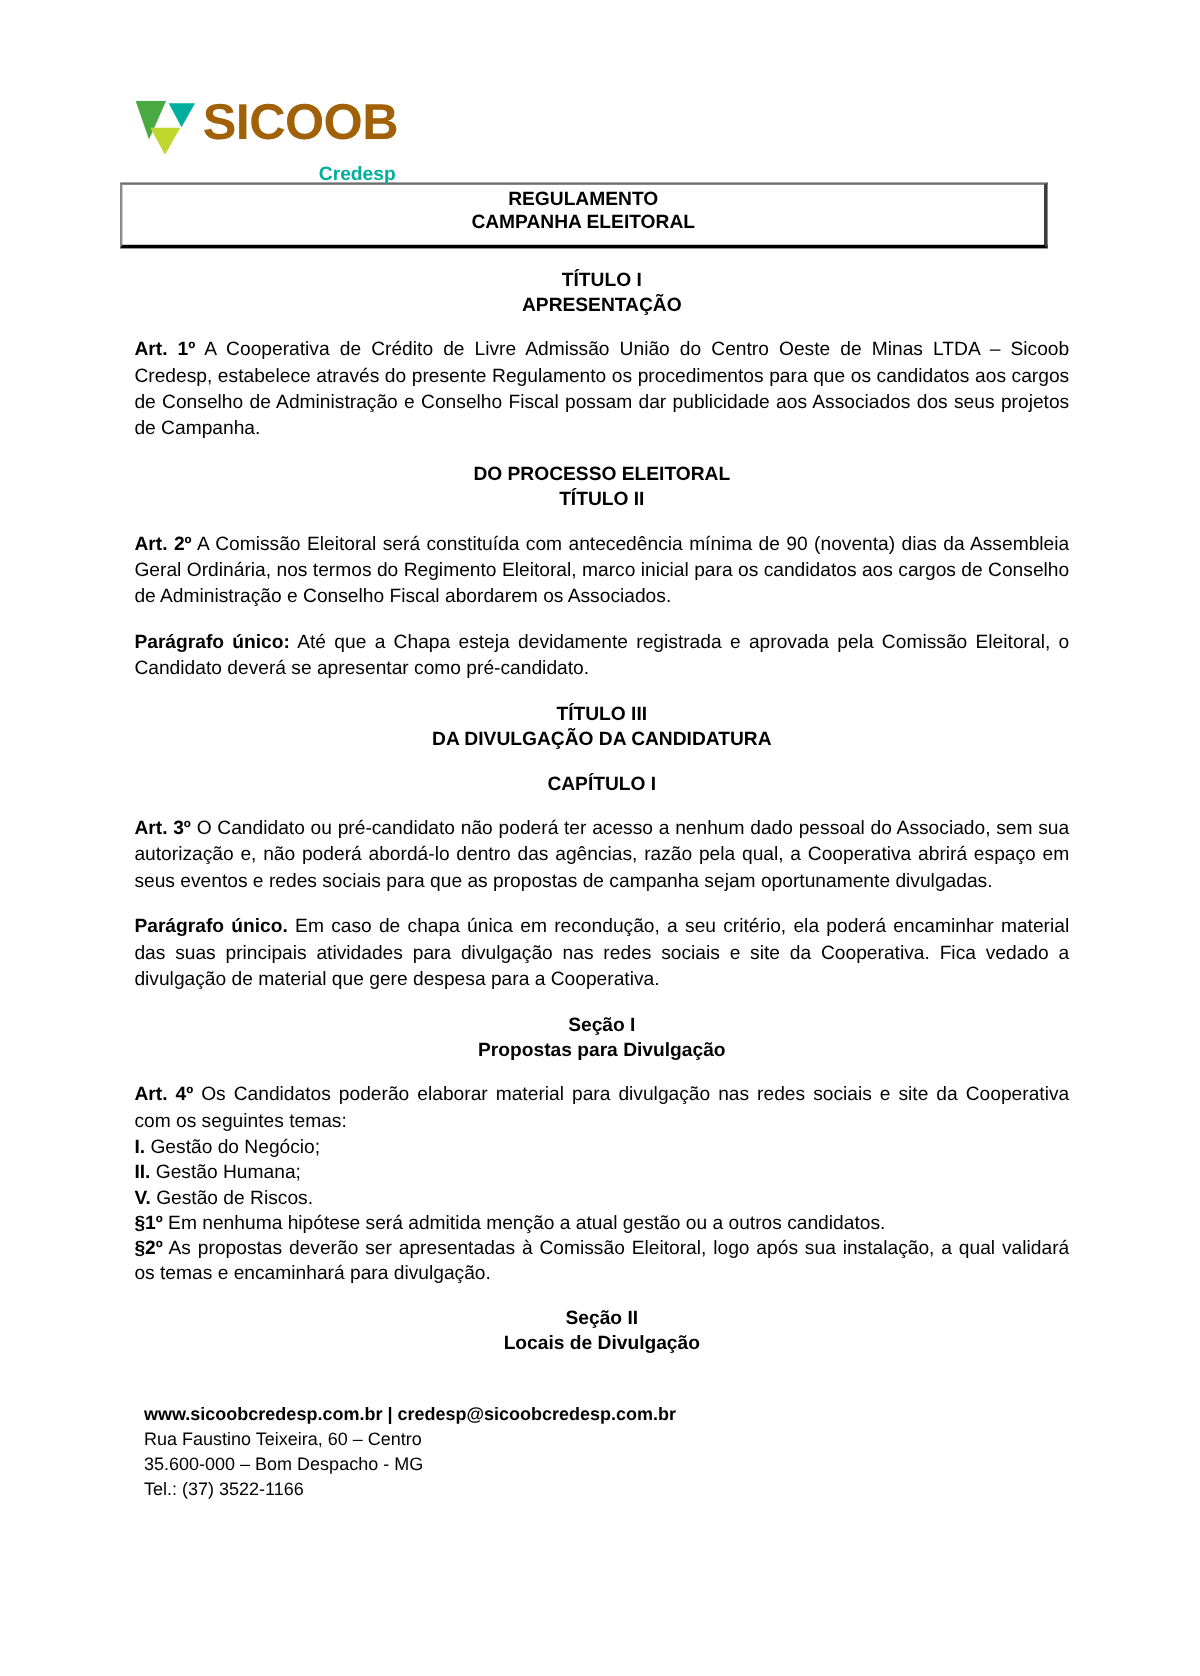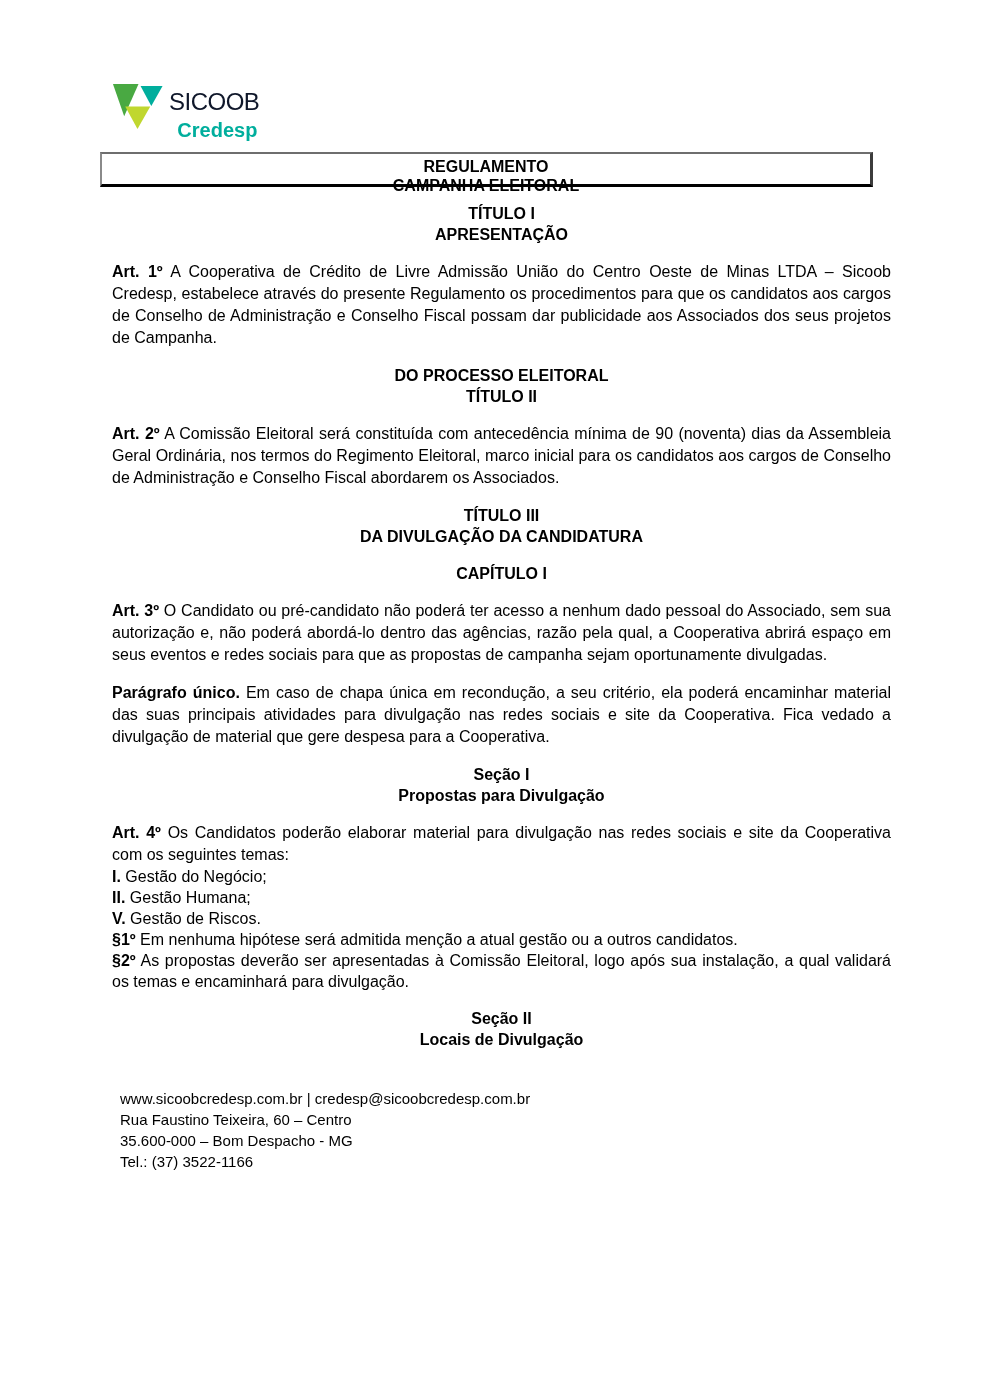--- a/index.html
+++ b/index.html
@@ -21,39 +21,39 @@
     position:absolute;
     top:84px;
     left:112px;
     display:flex;
     align-items:flex-start;
     gap:5px;
   }
   .logo-icon svg{display:block;width:52px;height:46px;}
   .logo-text{display:flex;flex-direction:column;align-items:flex-end;}
   .brand{
-    font-size:24px;
+    font-size:42px;
     line-height:36px;
-    font-weight:normal;
+    font-weight:bold;
     letter-spacing:-0.5px;
-    color:#0f172a;
+    color:#a16207;
   }
   .subbrand{
-    font-size:20px;
+    font-size:16px;
     line-height:18px;
     font-weight:bold;
     color:#00ae9d;
-    margin-top:1px;
+    margin-top:17px;
     padding-right:2px;
   }
   
   .title-box{
     margin-left:100px;
     width:773px;
-    height:35px;
+    height:55px;
     box-sizing:border-box;
     border-top:2px solid #6e6e6e;
     border-left:2px solid #8a8a8a;
     border-right:3px solid #3c3c3c;
     border-bottom:3px solid #000;
     text-align:center;
     font-weight:bold;
     line-height:19px;
     padding-top:3px;
   }
@@ -67,21 +67,21 @@
   .para{text-align:justify;}
   .line{text-align:justify;line-height:21px;}
   .b{font-weight:bold;}
   
   .footer{
     margin:16px 135px 0 120px;
     font-size:15px;
     line-height:21px;
     text-align:left;
   }
-  .footer .contact{font-weight:normal;margin-top:38px;}
+  .footer .contact{font-weight:bold;margin-top:38px;}
 </style>
 </head>
 <body>
 
 <div class="page">
 
   <div class="logo">
     <span class="logo-icon">
       <svg viewBox="0 0 100 90" xmlns="http://www.w3.org/2000/svg" aria-hidden="true">
         <polygon points="1,0 51,0 23,63" fill="#49a942"></polygon>
@@ -113,20 +113,24 @@
   <div class="block heading">
     <div>DO PROCESSO ELEITORAL</div>
     <div>TÍTULO II</div>
   </div>
 
   <div class="block para">
     <span class="b">Art. 2º</span>
     <span>A Comissão Eleitoral será constituída com antecedência mínima de 90 (noventa) dias da Assembleia Geral Ordinária, nos termos do Regimento Eleitoral, marco inicial para os candidatos aos cargos de Conselho de Administração e Conselho Fiscal abordarem os Associados.</span>
   </div>
 
+  <div class="block para">
+    <span class="b">Parágrafo único:</span>
+    <span>Até que a Chapa esteja devidamente registrada e aprovada pela Comissão Eleitoral, o Candidato deverá se apresentar como pré-candidato.</span>
+  </div>
 
   <div class="block heading">
     <div>TÍTULO III</div>
     <div>DA DIVULGAÇÃO DA CANDIDATURA</div>
   </div>
 
   <div class="block heading">
     <div>CAPÍTULO I</div>
   </div>
 

